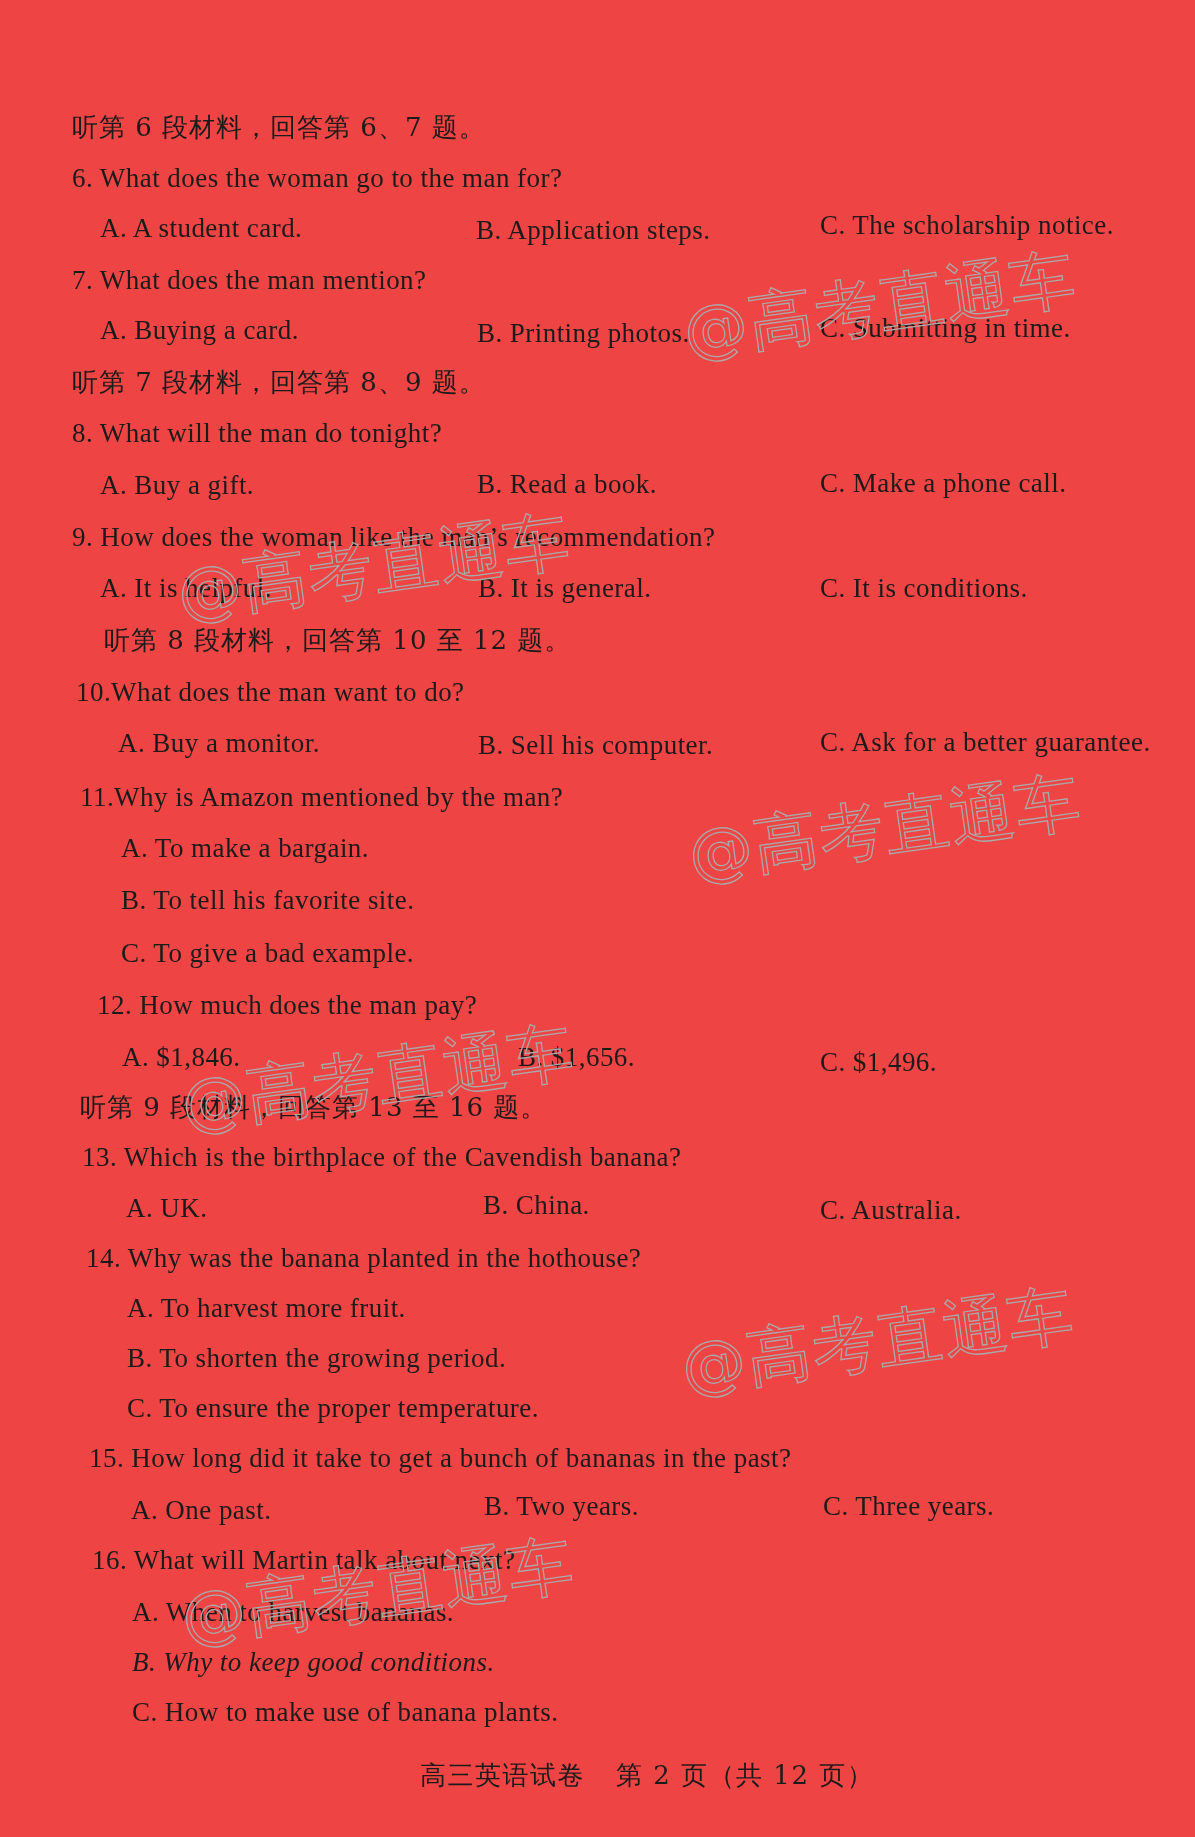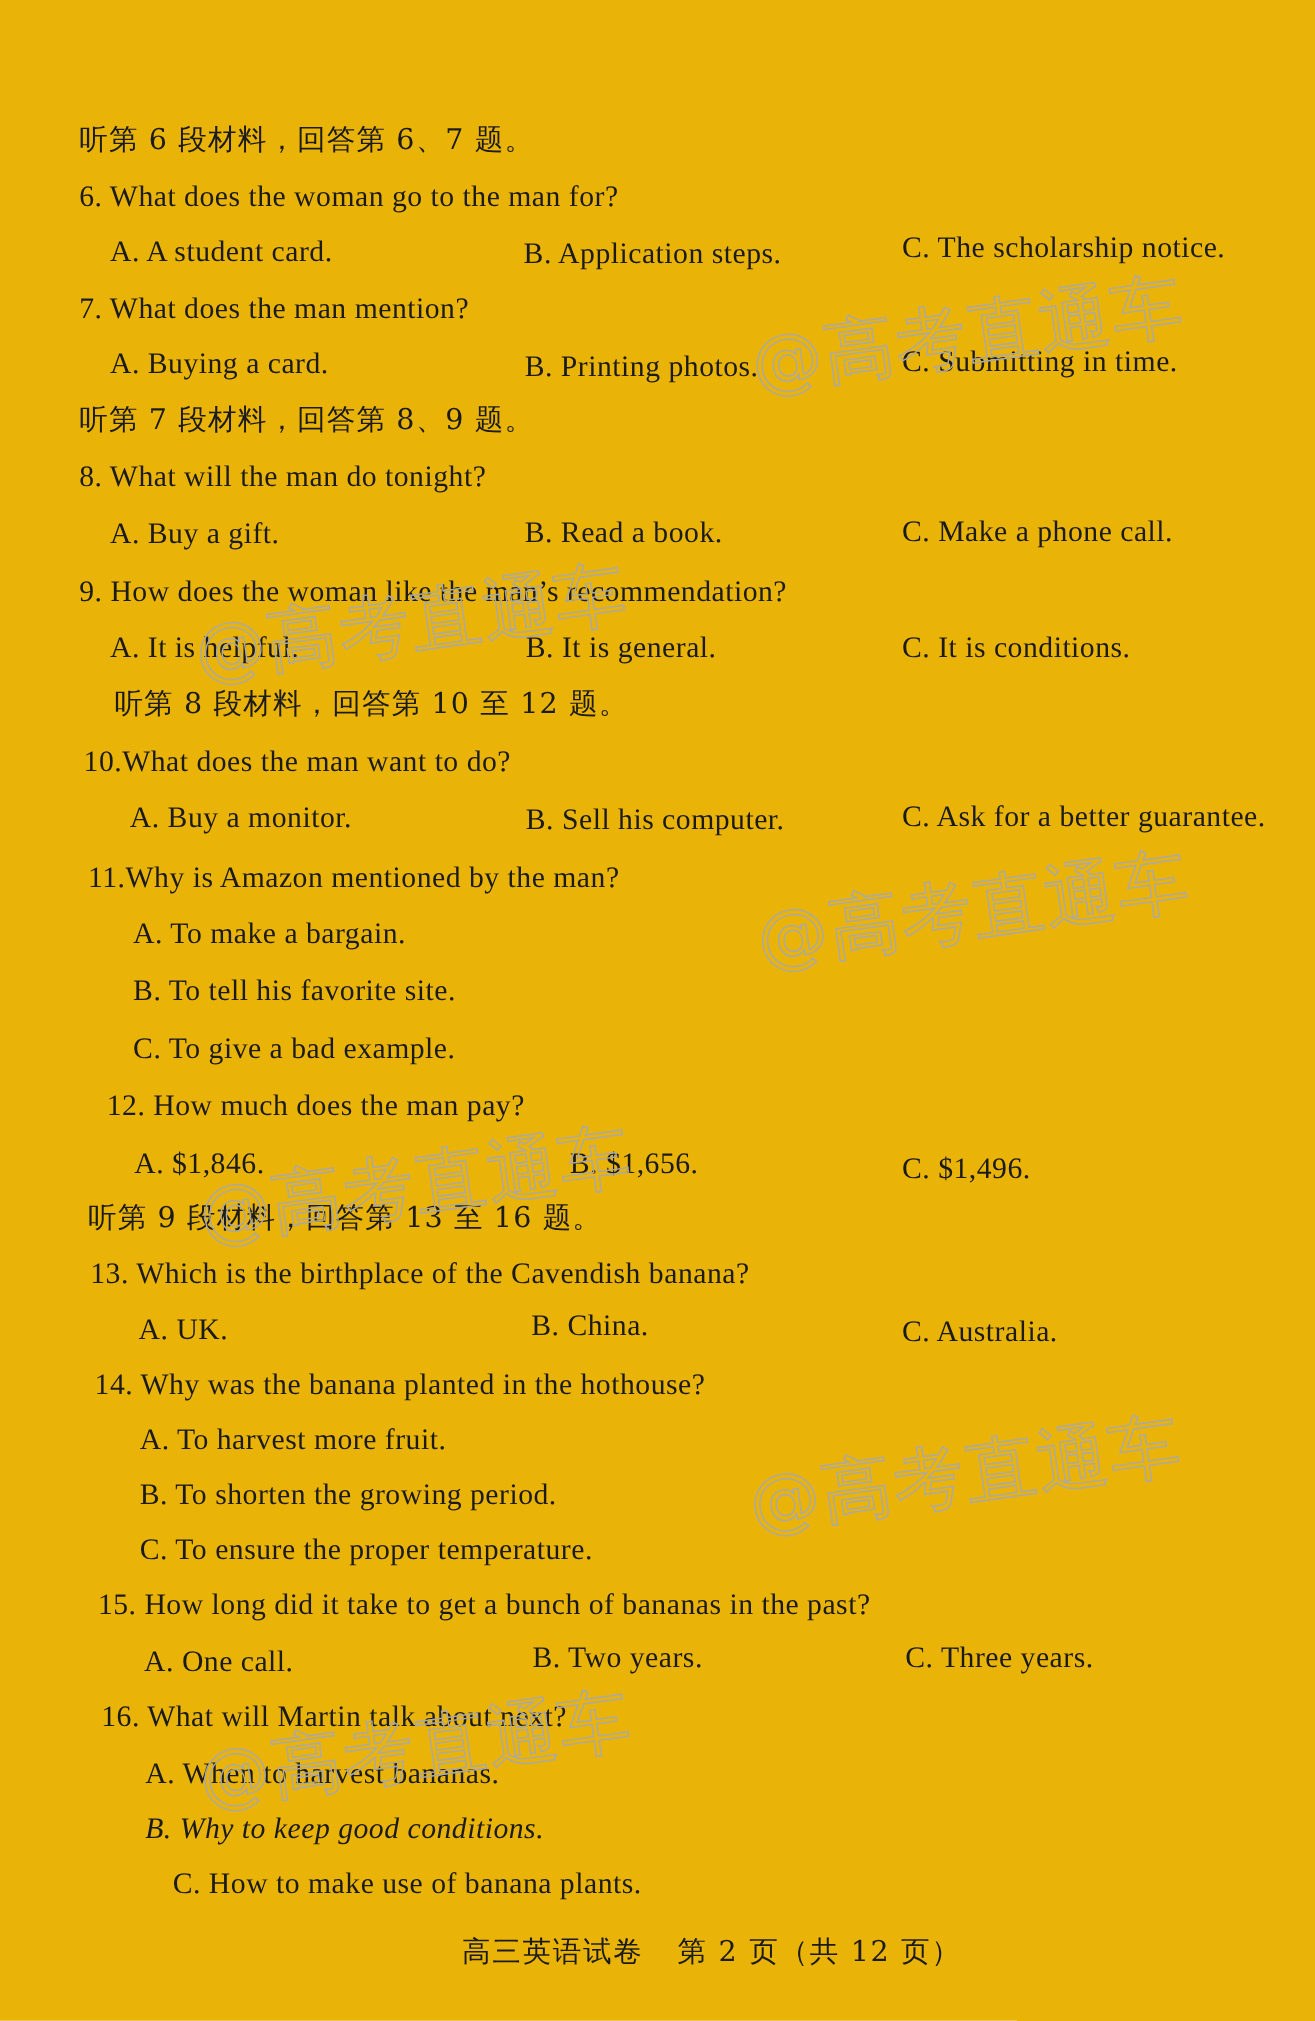--- a/index.html
+++ b/index.html
@@ -1,21 +1,21 @@
 <!DOCTYPE html>
 <html><head>
   <meta charset="utf-8">
   <style>
     html, body { margin: 0; padding: 0; background: #ffffff; }
     body { width: 1195px; height: 1837px; overflow: hidden; }
     .page {
       position: relative;
       width: 1195px;
       height: 1837px;
-      background: #eab308;
+      background: #ef4444;
       color: #1b1b1b;
       font-family: "Liberation Serif", "DejaVu Serif", serif;
     }
     .ln {
       position: absolute;
       height: 32px;
       line-height: 32px;
       font-size: 27px;
       letter-spacing: 0.45px;
       white-space: nowrap;
@@ -107,28 +107,28 @@
     <div class="ln" style="left:126px; top:1192px;">A. UK.</div>
     <div class="ln" style="left:483px; top:1189px;">B. China.</div>
     <div class="ln" style="left:820px; top:1194px;">C. Australia.</div>
 
     <div class="ln" style="left:86px; top:1242px;">14. Why was the banana planted in the hothouse?</div>
     <div class="ln" style="left:127px; top:1292px;">A. To harvest more fruit.</div>
     <div class="ln" style="left:127px; top:1342px;">B. To shorten the growing period.</div>
     <div class="ln" style="left:127px; top:1392px;">C. To ensure the proper temperature.</div>
 
     <div class="ln" style="left:89px; top:1442px;">15. How long did it take to get a bunch of bananas in the past?</div>
-    <div class="ln" style="left:131px; top:1494px;">A. One call.</div>
+    <div class="ln" style="left:131px; top:1494px;">A. One past.</div>
     <div class="ln" style="left:484px; top:1490px;">B. Two years.</div>
     <div class="ln" style="left:823px; top:1490px;">C. Three years.</div>
 
     <div class="ln" style="left:92px; top:1544px;">16. What will Martin talk about next?</div>
     <div class="ln" style="left:132px; top:1596px;">A. When to harvest bananas.</div>
     <div class="ln" style="left:132px; top:1646px;font-style:italic;">B. Why to keep good conditions.</div>
-    <div class="ln" style="left:132px; top:1696px;margin-left:25px;">C. How to make use of banana plants.</div>
+    <div class="ln" style="left:132px; top:1696px;">C. How to make use of banana plants.</div>
   </div>
 
   <div>
     <div class="footer-part" style="left:420px; top:1759px;">高三英语试卷</div>
     <div class="footer-part" style="left:616px; top:1759px;">第 2 页（共 12 页）</div>
   </div>
 
   <div class="wm" style="left:880px; top:305px;">@高考直通车</div>
   <div class="wm" style="left:374px; top:567px;">@高考直通车</div>
   <div class="wm" style="left:885px; top:828px;">@高考直通车</div>

